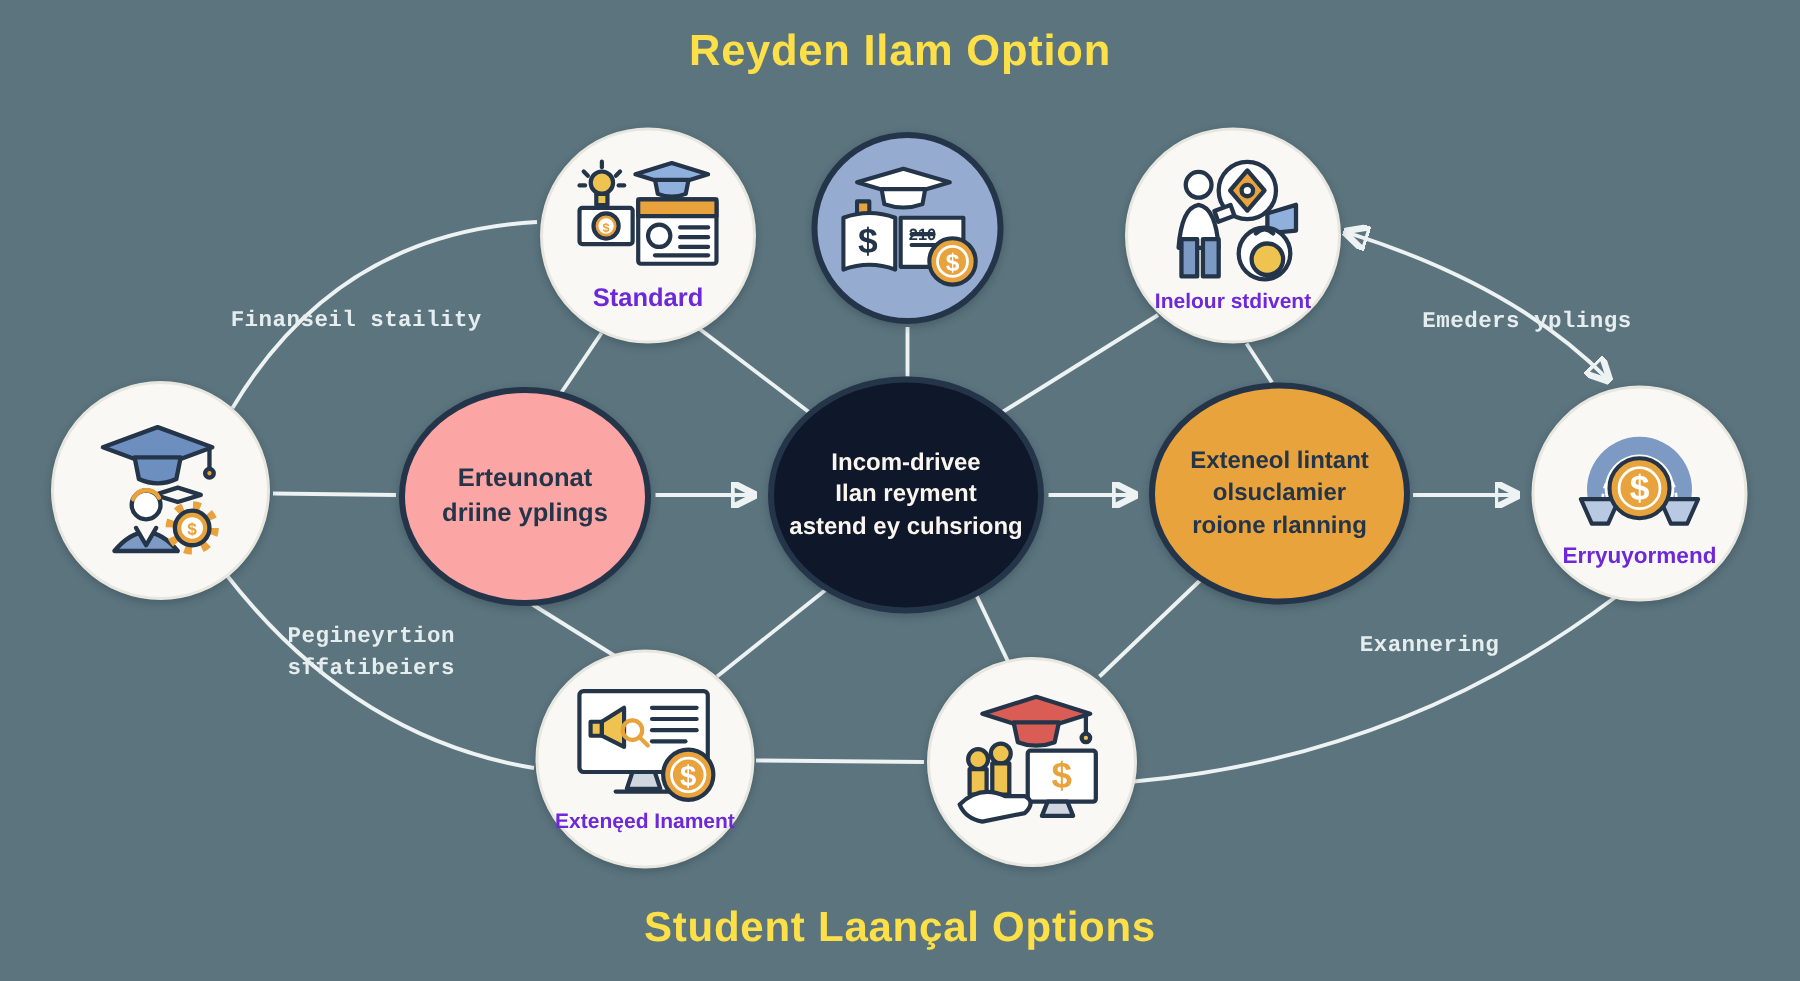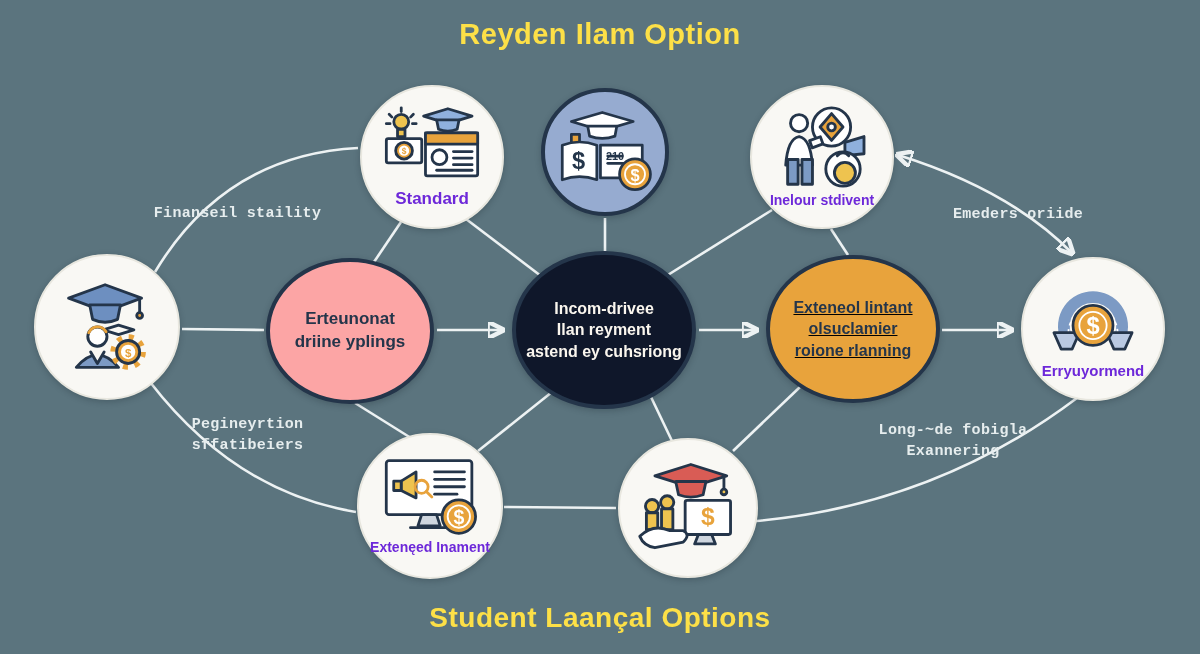--- a/index.html
+++ b/index.html
@@ -70,28 +70,27 @@
     <path d="M756,521 Q935,505 1077,398"></path>
   </svg>
 
   <div class="title title-top">Reyden Ilam Option</div>
   <div class="title title-bottom">Student Laançal Options</div>
 
   <div class="edge-label" style="left:150px;top:203px;width:175px;">
     <div>Finanseil staility</div>
   </div>
   <div class="edge-label" style="left:928px;top:204px;width:180px;">
-    <div>Emeders oriide</div>
+    <div>Emeders yplings</div>
   </div>
   <div class="edge-label" style="left:160px;top:414px;width:175px;">
     <div>Pegineyrtion</div>
     <div>sffatibeiers</div>
   </div>
   <div class="edge-label" style="left:858px;top:420px;width:190px;">
-    <div>Long-~de fobigla</div>
     <div>Exannering</div>
   </div>
 
   <div class="node circle" style="left:34px;top:254px;width:146px;height:146px;">
     <svg class="icon" width="96" height="100" viewBox="0 0 100 100">
       <g stroke="#24354a" stroke-width="3" stroke-linejoin="round" stroke-linecap="round">
         <polygon points="48,6 86,20 48,34 10,20" fill="#6d8fc0"></polygon>
         <path d="M32,27 L64,27 L61,42 Q48,48 35,42 Z" fill="#6d8fc0"></path>
         <line x1="84" y1="22" x2="84" y2="34"></line>
         <circle cx="84" cy="38" r="3" fill="#e8a33c"></circle>
@@ -183,21 +182,21 @@
   </div>
 
   <div class="node ellipse ellipse-red" style="left:512px;top:251px;width:184px;height:158px;">
     <div class="txt">
       <div>Incom-drivee</div>
       <div>Ilan reyment</div>
       <div>astend ey cuhsriong</div>
     </div>
   </div>
 
-  <div class="node ellipse ellipse-orange" style="left:766px;top:255px;width:174px;height:148px;text-decoration:underline;">
+  <div class="node ellipse ellipse-orange" style="left:766px;top:255px;width:174px;height:148px;">
     <div class="txt">
       <div>Exteneol lintant</div>
       <div>olsuclamier</div>
       <div>roione rlanning</div>
     </div>
   </div>
 
   <div class="node circle" style="left:1021px;top:257px;width:144px;height:144px;">
     <svg class="icon" width="100" height="80" viewBox="0 0 110 88">
       <path d="M25,62 A32,32 0 1 1 85,62" stroke="#7c9ac4" stroke-width="13" fill="none"></path>

